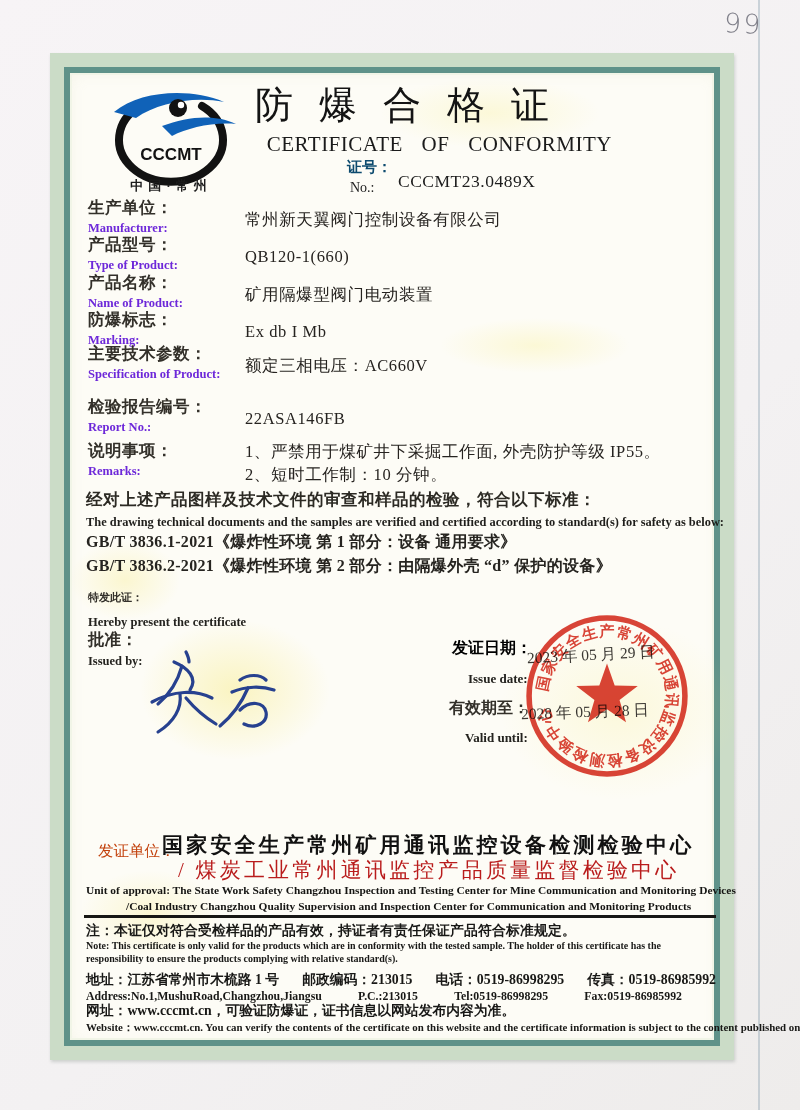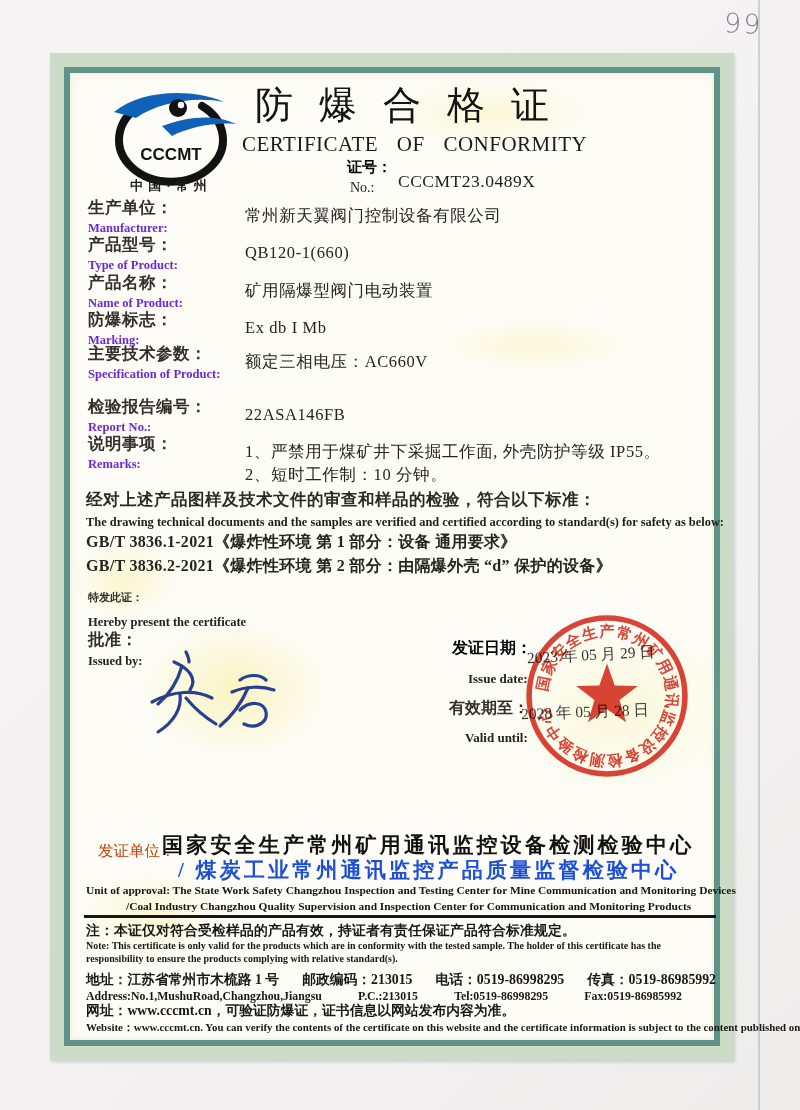--- a/index.html
+++ b/index.html
@@ -25,28 +25,28 @@
   .b2{left:380px;top:78px;width:220px;height:70px;background:radial-gradient(closest-side,rgba(248,238,140,.28),rgba(248,238,140,0))}
   .b3{left:440px;top:318px;width:190px;height:55px;background:radial-gradient(closest-side,rgba(248,238,140,.30),rgba(248,238,140,0))}
   .b4{left:70px;top:540px;width:110px;height:80px;background:radial-gradient(closest-side,rgba(246,233,120,.30),rgba(246,233,120,0))}
   .b5{left:500px;top:620px;width:240px;height:180px;background:radial-gradient(closest-side,rgba(248,238,140,.25),rgba(248,238,140,0))}
   .b6{left:80px;top:870px;width:140px;height:90px;background:radial-gradient(closest-side,rgba(246,233,120,.28),rgba(246,233,120,0))}
 
   
   .logo{left:96px;top:86px;width:150px;height:112px}
   .title-zh{left:242px;top:80px;width:370px;font-size:38px;color:#141414;
     letter-spacing:26px;padding-left:13px;font-weight:400;white-space:nowrap}
-  .title-en{left:242px;top:132px;width:370px;text-align:left;font-size:21px;color:#1b1b1b;
+  .title-en{left:242px;top:132px;width:370px;text-align:right;font-size:21px;color:#1b1b1b;
     word-spacing:13px;letter-spacing:.5px;white-space:nowrap}
-  .certno-zh{left:347px;top:158px;font-size:15px;font-weight:600;color:#000000}
+  .certno-zh{left:347px;top:158px;font-size:15px;font-weight:600;color:#0c4a6e}
   .certno-en{left:350px;top:180px;font-size:14px;color:#222}
   .certno-val{left:398px;top:171px;font-size:17.5px;color:#1d1d1d;letter-spacing:.5px}
 
   
-  .frow{position:absolute;left:88px;width:632px;display:flex;align-items:flex-start}
+  .frow{position:absolute;left:88px;width:632px;display:flex;align-items:center}
   .flbl{width:157px;flex:none}
   .flbl .zh{font-size:16.5px;font-weight:600;color:#33302a;letter-spacing:.5px;white-space:nowrap}
   .flbl .en{font-size:12.5px;font-weight:700;color:#6d28d9;margin-top:2px;white-space:nowrap}
   .fval{font-size:16.5px;color:#262320;padding-top:7px;letter-spacing:.6px;line-height:1.4}
 
   
   .std-zh{left:86px;top:489px;font-size:16.5px;font-weight:600;color:#2c2a24;letter-spacing:.5px}
   .std-en{left:86px;top:515px;font-size:12.4px;font-weight:600;color:#1f1e1b}
   .std-i1{left:86px;top:532px;font-size:16px;font-weight:600;color:#262420;letter-spacing:.3px}
   .std-i2{left:86px;top:556px;font-size:16px;font-weight:600;color:#262420;letter-spacing:.3px}
@@ -61,21 +61,21 @@
   .d-lbl1en{left:468px;top:671px;font-size:13px;font-weight:600;color:#24231f}
   .d-lbl2{left:449px;top:698px;font-size:16px;font-weight:600;color:#33302a}
   .d-lbl2en{left:465px;top:730px;font-size:13px;font-weight:600;color:#24231f}
   .d-val1{left:527px;top:645px;font-size:15.5px;color:#3b3833;transform:rotate(-3deg);white-space:nowrap}
   .d-val2{left:521px;top:702px;font-size:15.5px;color:#3b3833;transform:rotate(-2deg);white-space:nowrap}
   .stamp{left:522px;top:611px;width:170px;height:170px;mix-blend-mode:multiply;opacity:.93}
 
   
   .au-lbl{left:98px;top:841px;font-size:15.5px;font-weight:400;color:#c2410c}
   .au-l1{left:162px;top:831px;font-size:21px;font-weight:700;color:#111;letter-spacing:3.2px;white-space:nowrap}
-  .au-l2{left:178px;top:856px;font-size:21px;font-weight:700;color:#1d4ed8;letter-spacing:3.2px;white-space:nowrap}
+  .au-l2{left:178px;top:856px;font-size:21px;font-weight:400;color:#b91c1c;letter-spacing:3.2px;white-space:nowrap}
   .au-en1{left:86px;top:884px;font-size:11.4px;font-weight:700;color:#151513;white-space:nowrap}
   .au-en2{left:126px;top:900px;font-size:11.4px;font-weight:700;color:#151513;white-space:nowrap}
   .divider{left:84px;top:915px;width:632px;height:3px;background:#171715}
 
   
   .note-zh{left:86px;top:922px;font-size:13.8px;font-weight:700;color:#181816;letter-spacing:.2px;white-space:nowrap}
   .note-en{left:86px;top:940px;width:630px;font-size:10px;font-weight:600;color:#181816;line-height:1.25}
   .addr-zh{left:86px;top:971px;width:630px;display:flex;justify-content:space-between;
     font-size:13.8px;font-weight:700;color:#181816;white-space:nowrap}
   .addr-en{left:86px;top:989px;width:596px;display:flex;justify-content:space-between;

